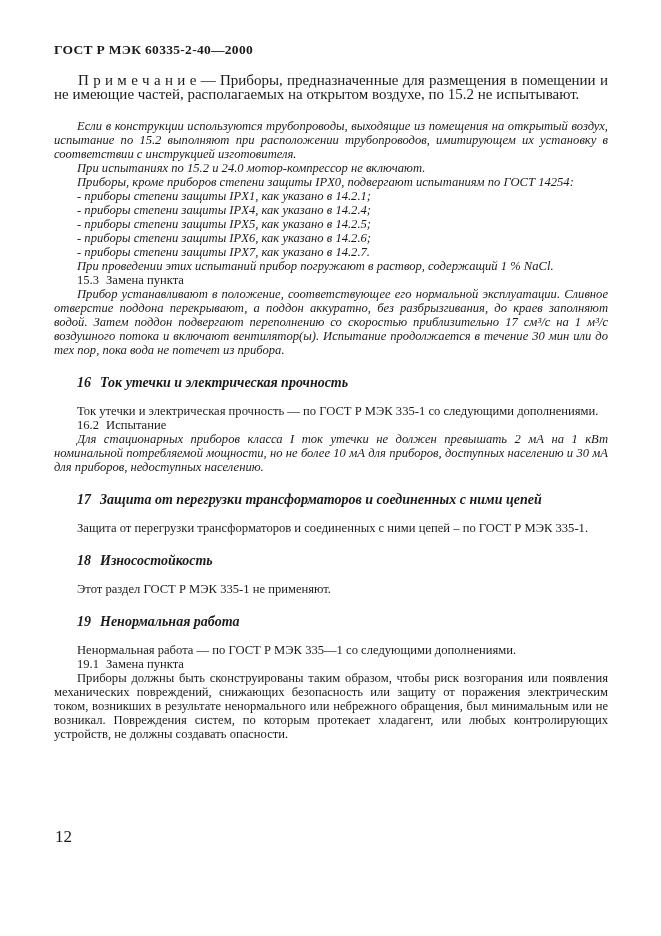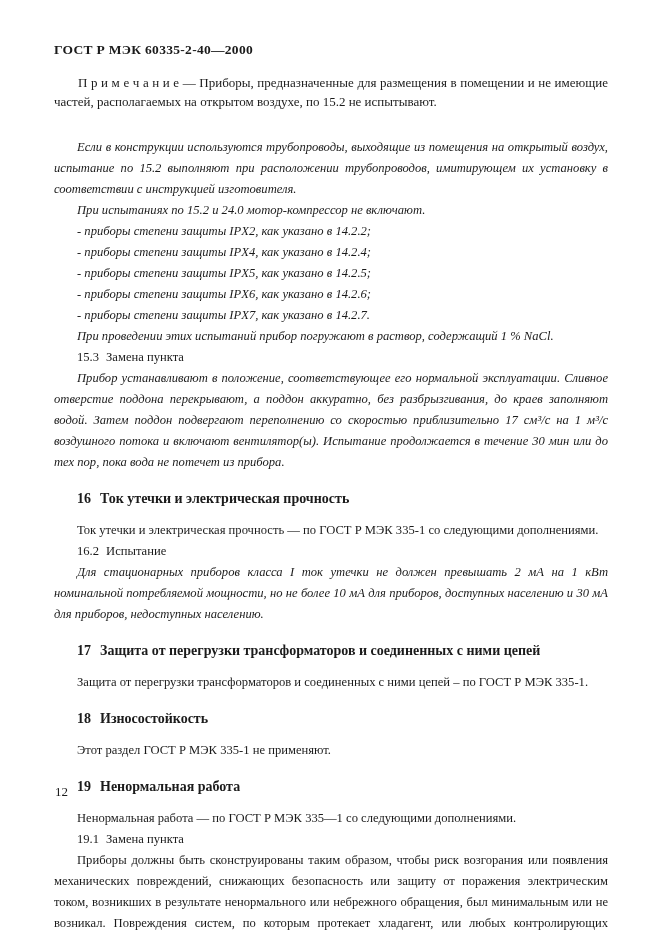--- a/index.html
+++ b/index.html
@@ -23,73 +23,75 @@
     width: 554px;
   }
   .doc-header {
     font-weight: bold;
     font-size: 13.5px;
     line-height: 15px;
     letter-spacing: 0.3px;
     margin: 0 0 16px 0;
   }
   .note {
-    font-size: 13px;
-    line-height: 19px;
+    font-size: 15px;
+    line-height: 14px;
     text-align: justify;
     text-indent: 24px;
-    margin: 0 0 26px 0;
+    margin: 0 0 18px 0;
   }
   .para {
     font-size: 12.6px;
-    line-height: 21px;
+    line-height: 14px;
     text-align: justify;
     text-indent: 23px;
     margin: 0;
   }
   .it {
     font-style: italic;
   }
   .sub .sublabel {
     margin-left: 7px;
   }
   .heading {
     font-size: 14px;
     line-height: 16px;
     font-weight: bold;
     text-indent: 23px;
     text-align: left;
     margin: 18px 0 13px 0;
+    font-style: italic;
   }
   .heading .hnum {
     margin-right: 9px;
   }
   .footer {
     position: absolute;
     left: 55px;
-    top: 784px;
-    font-size: 13px;
+    top: 827px;
+    font-size: 17px;
     color: #1b1b1b;
   }
 </style>
 </head>
 <body>
 
 <div class="page">
   <div class="content">
 
     <div class="doc-header">ГОСТ Р МЭК 60335-2-40—2000</div>
 
     <p class="note">П р и м е ч а н и е — Приборы, предназначенные для размещения в помещении и не имеющие частей, располагаемых на открытом воздухе, по 15.2 не испытывают.</p>
 
     <p class="para it">Если в конструкции используются трубопроводы, выходящие из помещения на открытый воздух, испытание по 15.2 выполняют при расположении трубопроводов, имитирующем их установку в соответствии с инструкцией изготовителя.</p>
     <p class="para it">При испытаниях по 15.2 и 24.0 мотор-компрессор не включают.</p>
 
 
-    <p class="para it">- приборы степени защиты IPX2, как указано в 14.2.2;</p>
+    <p class="para it">Приборы, кроме приборов степени защиты IPХ0, подвергают испытаниям по ГОСТ 14254:</p>
+    <p class="para it">- приборы степени защиты IPX1, как указано в 14.2.1;</p>
     <p class="para it">- приборы степени защиты IPX4, как указано в 14.2.4;</p>
     <p class="para it">- приборы степени защиты IPX5, как указано в 14.2.5;</p>
     <p class="para it">- приборы степени защиты IPX6, как указано в 14.2.6;</p>
     <p class="para it">- приборы степени защиты IPX7, как указано в 14.2.7.</p>
     <p class="para it">При проведении этих испытаний прибор погружают в раствор, содержащий 1 % NaCl.</p>
 
     <p class="para sub"><span>15.3</span><span class="sublabel">Замена пункта</span></p>
 
     <p class="para it">Прибор устанавливают в положение, соответствующее его нормальной эксплуатации. Сливное отверстие поддона перекрывают, а поддон аккуратно, без разбрызгивания, до краев заполняют водой. Затем поддон подвергают переполнению со скоростью приблизительно 17 см³/с на 1 м³/с воздушного потока и включают вентилятор(ы). Испытание продолжается в течение 30 мин  или до тех пор, пока вода не потечет из прибора.</p>
 

